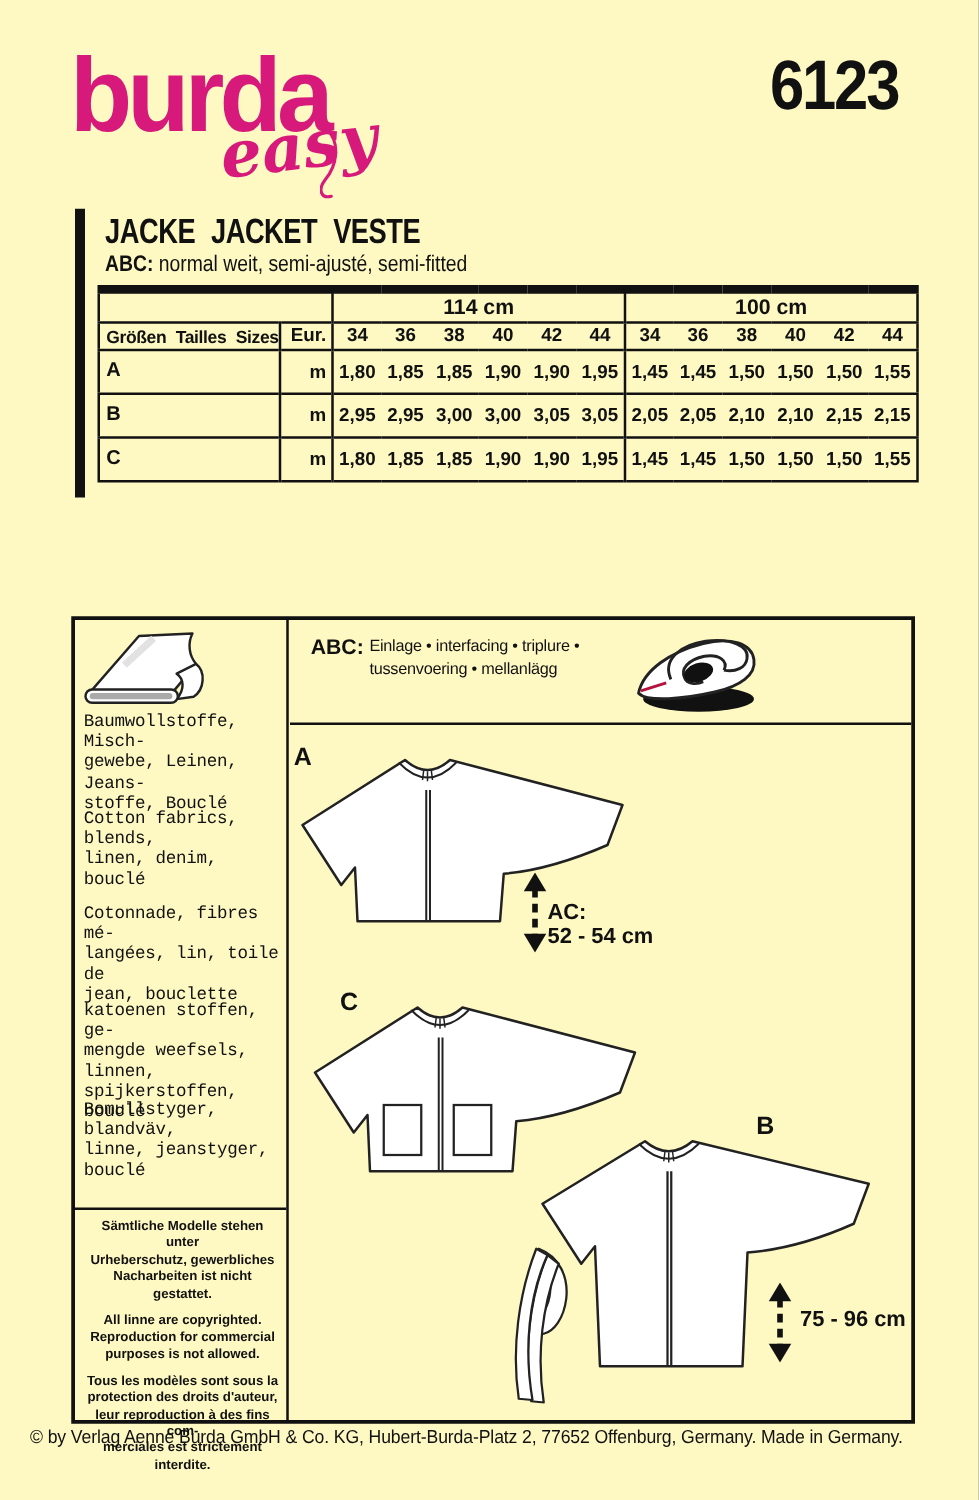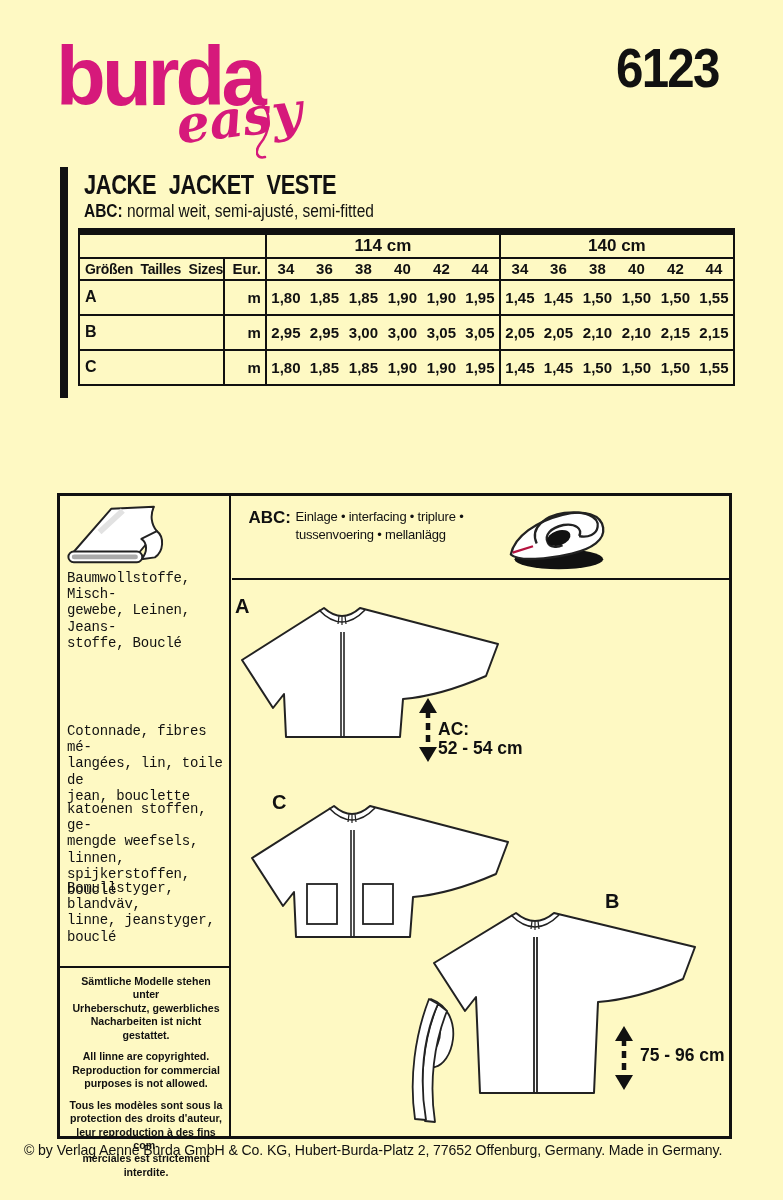--- a/index.html
+++ b/index.html
@@ -121,21 +121,21 @@
         <col style="width:39px">
         <col style="width:39px">
         <col style="width:39px">
         <col style="width:39px">
         <col style="width:39px">
     </colgroup>
     <tbody>
         <tr class="r-group">
       <td colspan="2"></td>
       <td colspan="6" class="vl">114 cm</td>
-      <td colspan="6" class="vl">140 cm</td>
+      <td colspan="6" class="vl">100 cm</td>
     </tr>
     <tr class="r-sizes">
       <th class="sizehdr">Größen Tailles Sizes</th>
       <th class="vl eurcell">Eur.</th>
       <th class="vl">34</th>
       <th>36</th>
       <th>38</th>
       <th>40</th>
       <th>42</th>
       <th>44</th>
@@ -203,20 +203,22 @@
       <svg class="fabric-icon" width="104" height="70" viewBox="0 0 104 72">
         <path d="M6 54 L46 8 L90 6 C86 14 87 24 93 31 L74 54 Z" fill="#fff" stroke="#222" stroke-width="2" stroke-linejoin="round"></path>
         <line x1="34" y1="32" x2="58" y2="10" stroke="#e2e2e2" stroke-width="6"></line>
         <path d="M93 31 C101 37 100 52 91 58 L77 60 C84 52 83 43 77 39 Z" fill="#fff" stroke="#222" stroke-width="2" stroke-linejoin="round"></path>
         <rect x="2" y="52" width="76" height="11" rx="5.5" fill="#fff" stroke="#222" stroke-width="2"></rect>
         <line x1="8" y1="57.5" x2="71" y2="57.5" stroke="#aaa" stroke-width="5" stroke-linecap="round"></line>
       </svg>
       <div class="fab fab-de">Baumwollstoffe, Misch-
 gewebe, Leinen, Jeans-
 stoffe, Bouclé</div>
+      <div class="fab fab-en">Cotton fabrics, blends,
+linen, denim, bouclé</div>
       <div class="fab fab-fr">Cotonnade, fibres mé-
 langées, lin, toile de
 jean, bouclette</div>
       <div class="fab fab-nl">katoenen stoffen, ge-
 mengde weefsels, linnen,
 spijkerstoffen, bouclé</div>
       <div class="fab fab-sv">Bomullstyger, blandväv,
 linne, jeanstyger, bouclé</div>
       <div class="leftcol-divider"></div>
       <div class="legal">

